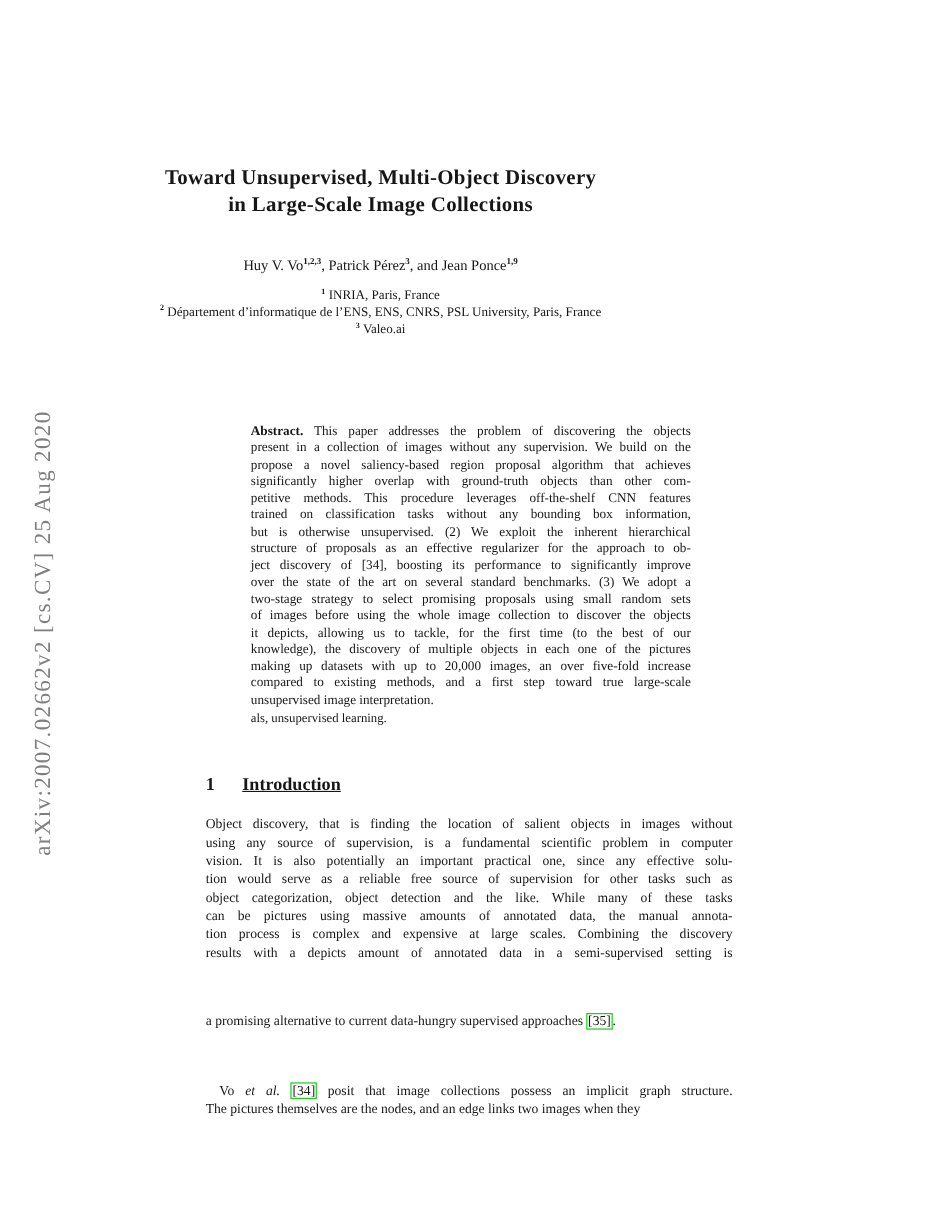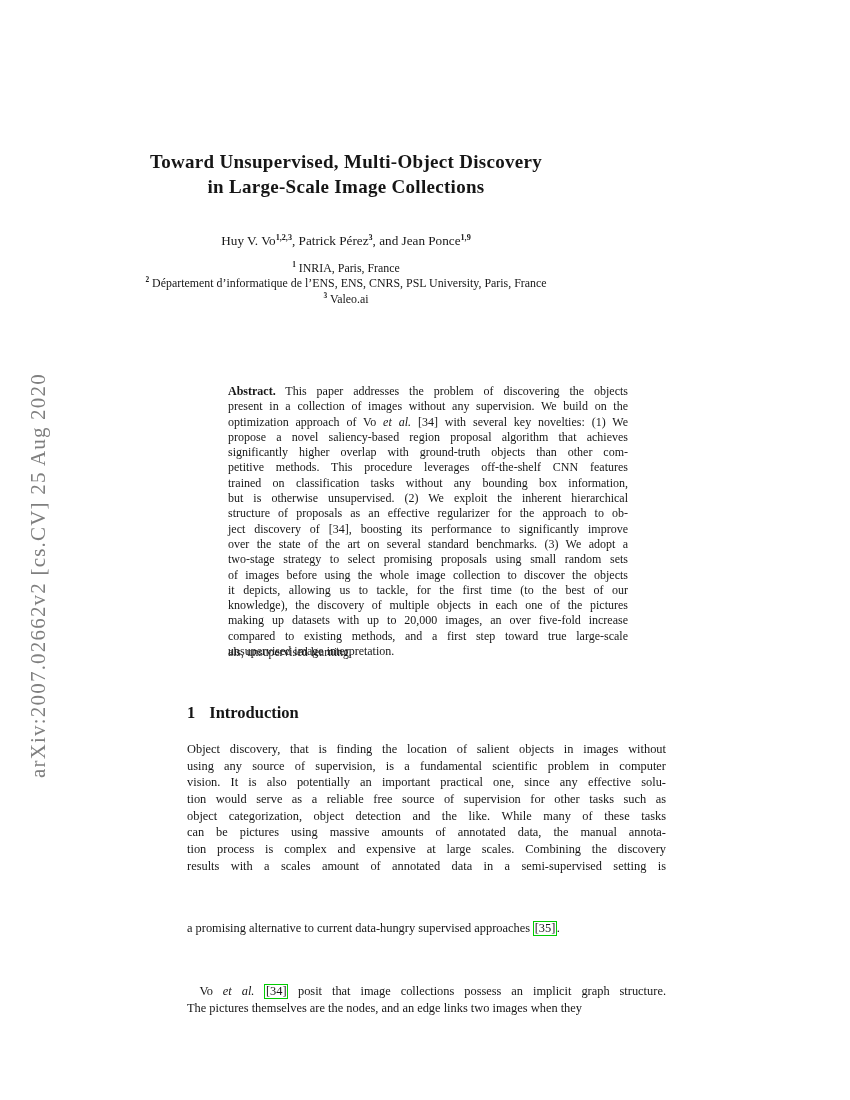--- a/index.html
+++ b/index.html
@@ -26,21 +26,21 @@
     font-size: 12px; line-height: 15.3px; margin-top: 28px;
   }
   .keywords-block {
     position: absolute; top: 645px; left: 228px; width: 400px;
     font-size: 11.6px; line-height: 15.3px;
   }
   .section-heading {
     position: absolute; top: 703px; left: 187px;
     font-size: 16.5px; font-weight: 700;
   }
-  .sec-title { margin-left: 14px; }
+  .sec-title { margin-left: 25px; text-decoration: underline; }
   .intro-body {
     position: absolute; top: 741px; left: 187px; width: 479px;
     font-size: 12.4px; line-height: 16.65px;
   }
   .line { text-align: justify; text-align-last: justify; }
   .line.para-last { text-align-last: left; }
   .cite {
     border: 1.2px solid var(--cite, #00cc00);
     padding: 0 0.5px; display: inline-block; line-height: 1.02; margin-top: 47px;
   }
@@ -64,21 +64,20 @@
 
 <div class="center-block affil-block">
     <div class="line"><sup>1</sup> INRIA, Paris, France</div>
     <div class="line"><sup>2</sup> Département d’informatique de l’ENS, ENS, CNRS, PSL University, Paris, France</div>
     <div class="line para-last"><sup>3</sup> Valeo.ai</div>
   </div>
 
 <section class="abstract-block">
     <div class="line"><b>Abstract.</b> This paper addresses the problem of discovering the objects</div>
     <div class="line">present in a collection of images without any supervision. We build on the</div>
-    <div class="line">optimization approach of Vo <i>et al.</i> [34] with several key novelties: (1) We</div>
     <div class="line">propose a novel saliency-based region proposal algorithm that achieves</div>
     <div class="line">significantly higher overlap with ground-truth objects than other com-</div>
     <div class="line">petitive methods. This procedure leverages off-the-shelf CNN features</div>
     <div class="line">trained on classification tasks without any bounding box information,</div>
     <div class="line">but is otherwise unsupervised. (2) We exploit the inherent hierarchical</div>
     <div class="line">structure of proposals as an effective regularizer for the approach to ob-</div>
     <div class="line">ject discovery of [34], boosting its performance to significantly improve</div>
     <div class="line">over the state of the art on several standard benchmarks. (3) We adopt a</div>
     <div class="line">two-stage strategy to select promising proposals using small random sets</div>
     <div class="line">of images before using the whole image collection to discover the objects</div>
@@ -98,17 +97,17 @@
 </div>
 
 <section class="intro-body">
     <div class="line">Object discovery, that is finding the location of salient objects in images without</div>
     <div class="line">using any source of supervision, is a fundamental scientific problem in computer</div>
     <div class="line">vision. It is also potentially an important practical one, since any effective solu-</div>
     <div class="line">tion would serve as a reliable free source of supervision for other tasks such as</div>
     <div class="line">object categorization, object detection and the like. While many of these tasks</div>
     <div class="line">can be pictures using massive amounts of annotated data, the manual annota-</div>
     <div class="line">tion process is complex and expensive at large scales. Combining the discovery</div>
-    <div class="line">results with a scales amount of annotated data in a semi-supervised setting is</div>
+    <div class="line">results with a depicts amount of annotated data in a semi-supervised setting is</div>
     <div class="line para-last">a promising alternative to current data-hungry supervised approaches <span class="cite">[35]</span>.</div>
     <div class="line"> Vo <i>et al.</i> <span class="cite">[34]</span> posit that image collections possess an implicit graph structure.</div>
     <div class="line para-last">The pictures themselves are the nodes, and an edge links two images when they</div>
   </section>
 
 </body></html>

